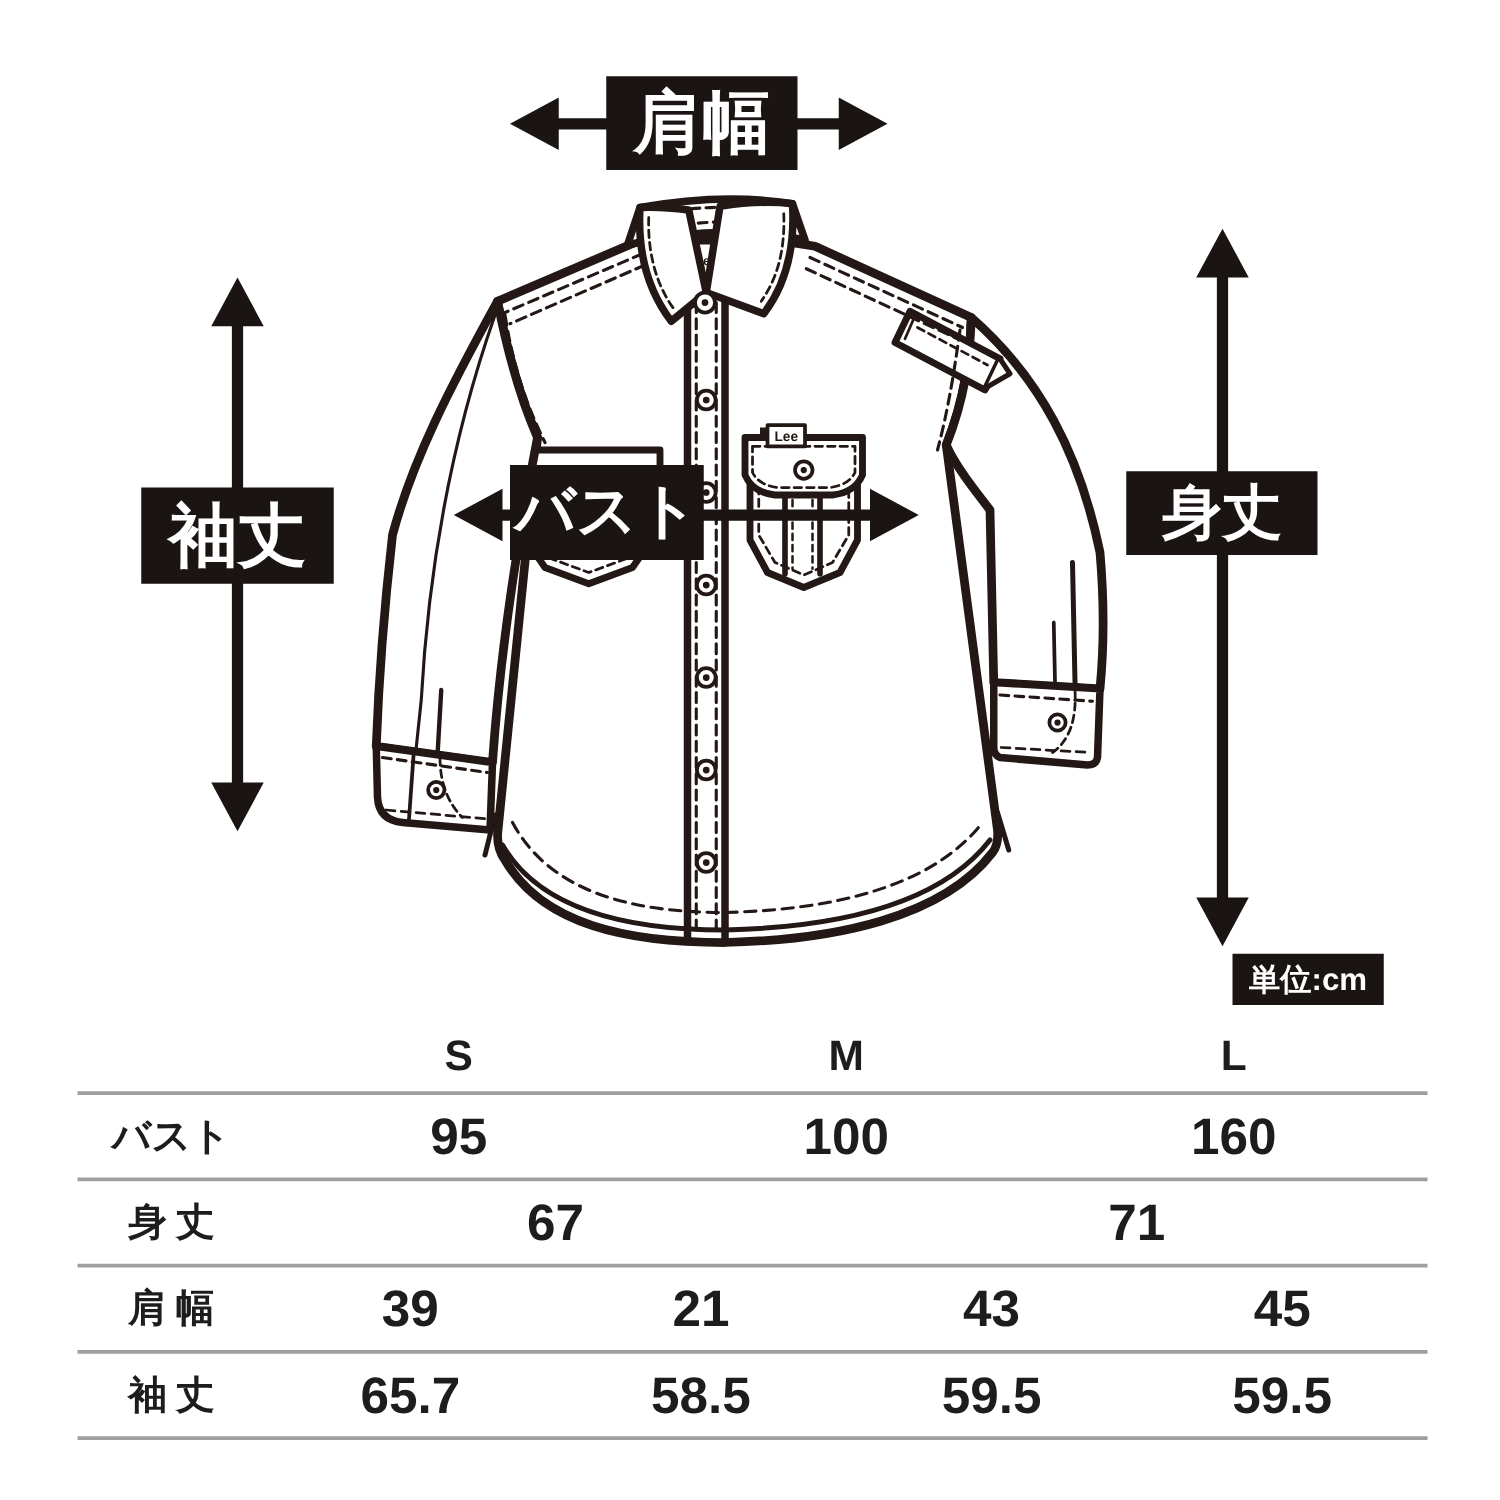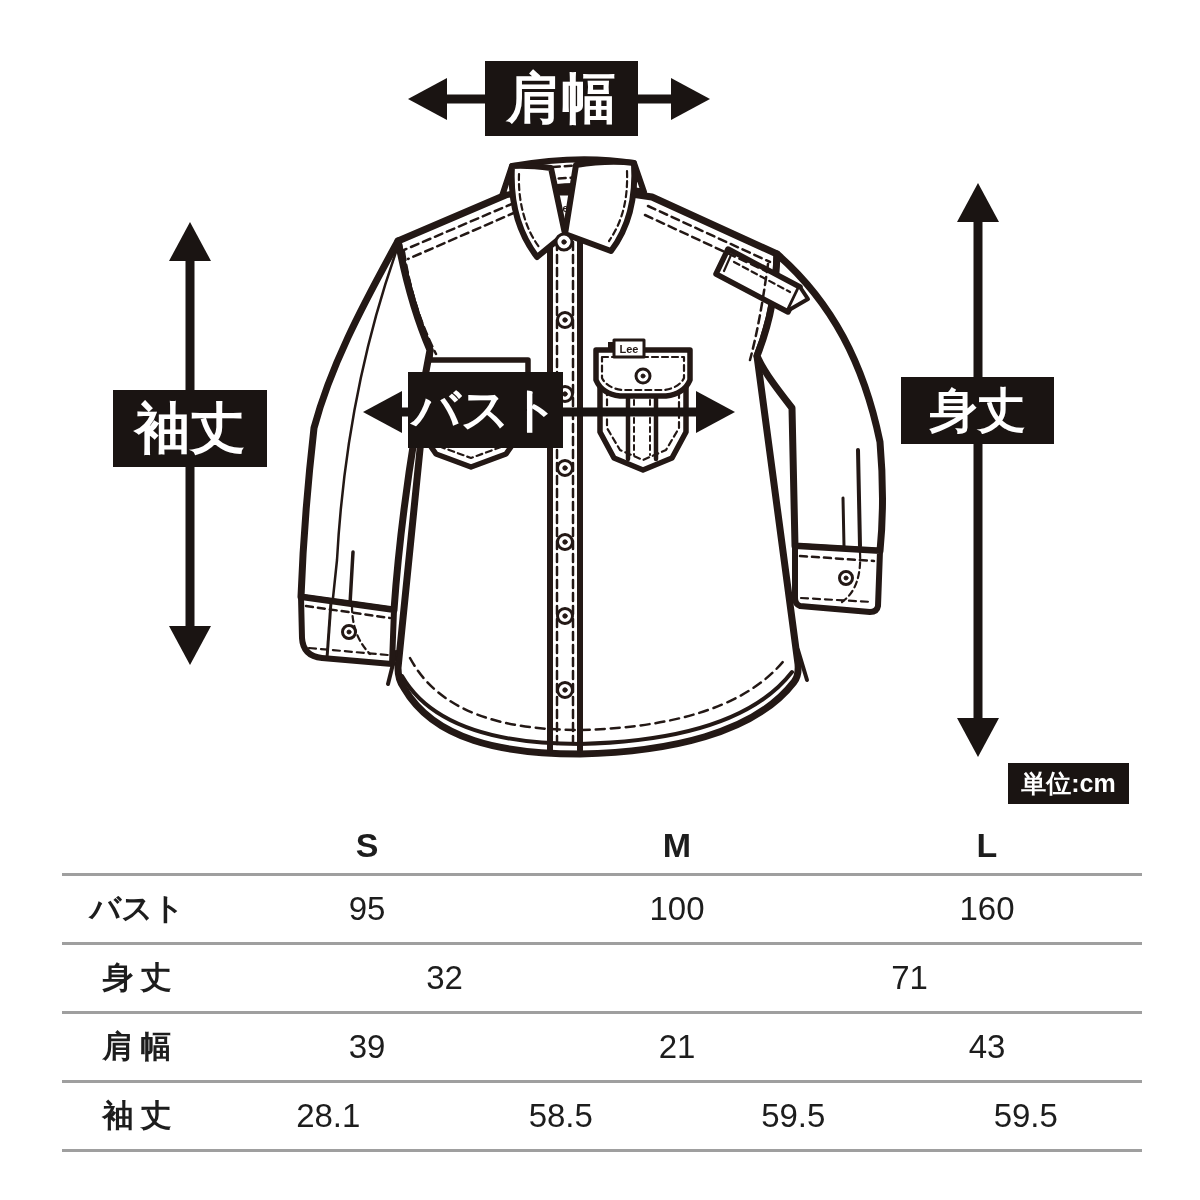--- a/index.html
+++ b/index.html
@@ -14,34 +14,34 @@
   .mlabel {
     position:absolute; background:#1a1412; color:#ffffff;
     display:flex; align-items:center; justify-content:center;
     font-weight:bold; line-height:1; z-index:5; white-space:nowrap;
   }
   .mlabel.shoulder { left:485px; top:61px;  width:153px; height:75px; font-size:55px; }
   .mlabel.sleeve   { left:113px; top:390px; width:154px; height:77px; font-size:55px; }
   .mlabel.bust     { left:408px; top:372px; width:155px; height:76px; font-size:48px; }
   .mlabel.blength  { left:901px; top:377px; width:153px; height:67px; font-size:48px; }
   .unit-badge {
-    position:absolute; left:1008px; top:763px; width:121px; height:41px;
+    position:absolute; left:986px; top:763px; width:121px; height:41px;
     background:#1a1412; color:#ffffff; display:flex; align-items:center;
     justify-content:center; font-weight:bold; font-size:25px; z-index:5;
   }
 
   
   .size-table { position:absolute; left:62px; top:818px; width:1080px; z-index:4; color:#1d1d1d; }
   .t-row { display:flex; align-items:center; height:66px; border-top:3px solid #9f9f9f; }
   .t-row.t-head { height:55px; border-top:none; }
   .t-row.t-last { border-bottom:3px solid #9f9f9f; }
   .t-cell-label { width:150px; text-align:center; font-weight:bold; font-size:31px; }
   .t-cell { flex:1; text-align:center; }
   .t-head .t-cell { font-weight:bold; font-size:34px; }
-  .t-row:not(.t-head) .t-cell { font-weight:normal; font-size:33px; }
+  .t-row:not(.t-head) .t-cell { font-weight:bold; font-size:41px; }
   .ls6 .t-cell-label { letter-spacing:7px; text-indent:7px; }
 </style>
 </head>
 <body>
 
 <div class="stage">
 
   <svg viewBox="0 0 1200 820" width="1200" height="820" fill="none" stroke-linecap="round" stroke-linejoin="round">
 
     <g stroke="#231815">
@@ -216,31 +216,32 @@
       <div class="t-cell">L</div>
     </div>
     <div class="t-row">
       <div class="t-cell-label">バスト</div>
       <div class="t-cell">95</div>
       <div class="t-cell">100</div>
       <div class="t-cell">160</div>
     </div>
     <div class="t-row ls6">
       <div class="t-cell-label">身丈</div>
-      <div class="t-cell">32</div>
+      <div class="t-cell">67</div>
       <div class="t-cell">71</div>
     </div>
     <div class="t-row ls6">
       <div class="t-cell-label">肩幅</div>
       <div class="t-cell">39</div>
       <div class="t-cell">21</div>
       <div class="t-cell">43</div>
+      <div class="t-cell">45</div>
     </div>
     <div class="t-row ls6 t-last">
       <div class="t-cell-label">袖丈</div>
-      <div class="t-cell">28.1</div>
+      <div class="t-cell">65.7</div>
       <div class="t-cell">58.5</div>
       <div class="t-cell">59.5</div>
       <div class="t-cell">59.5</div>
     </div>
   </div>
 
 </div>
 
 </body></html>

